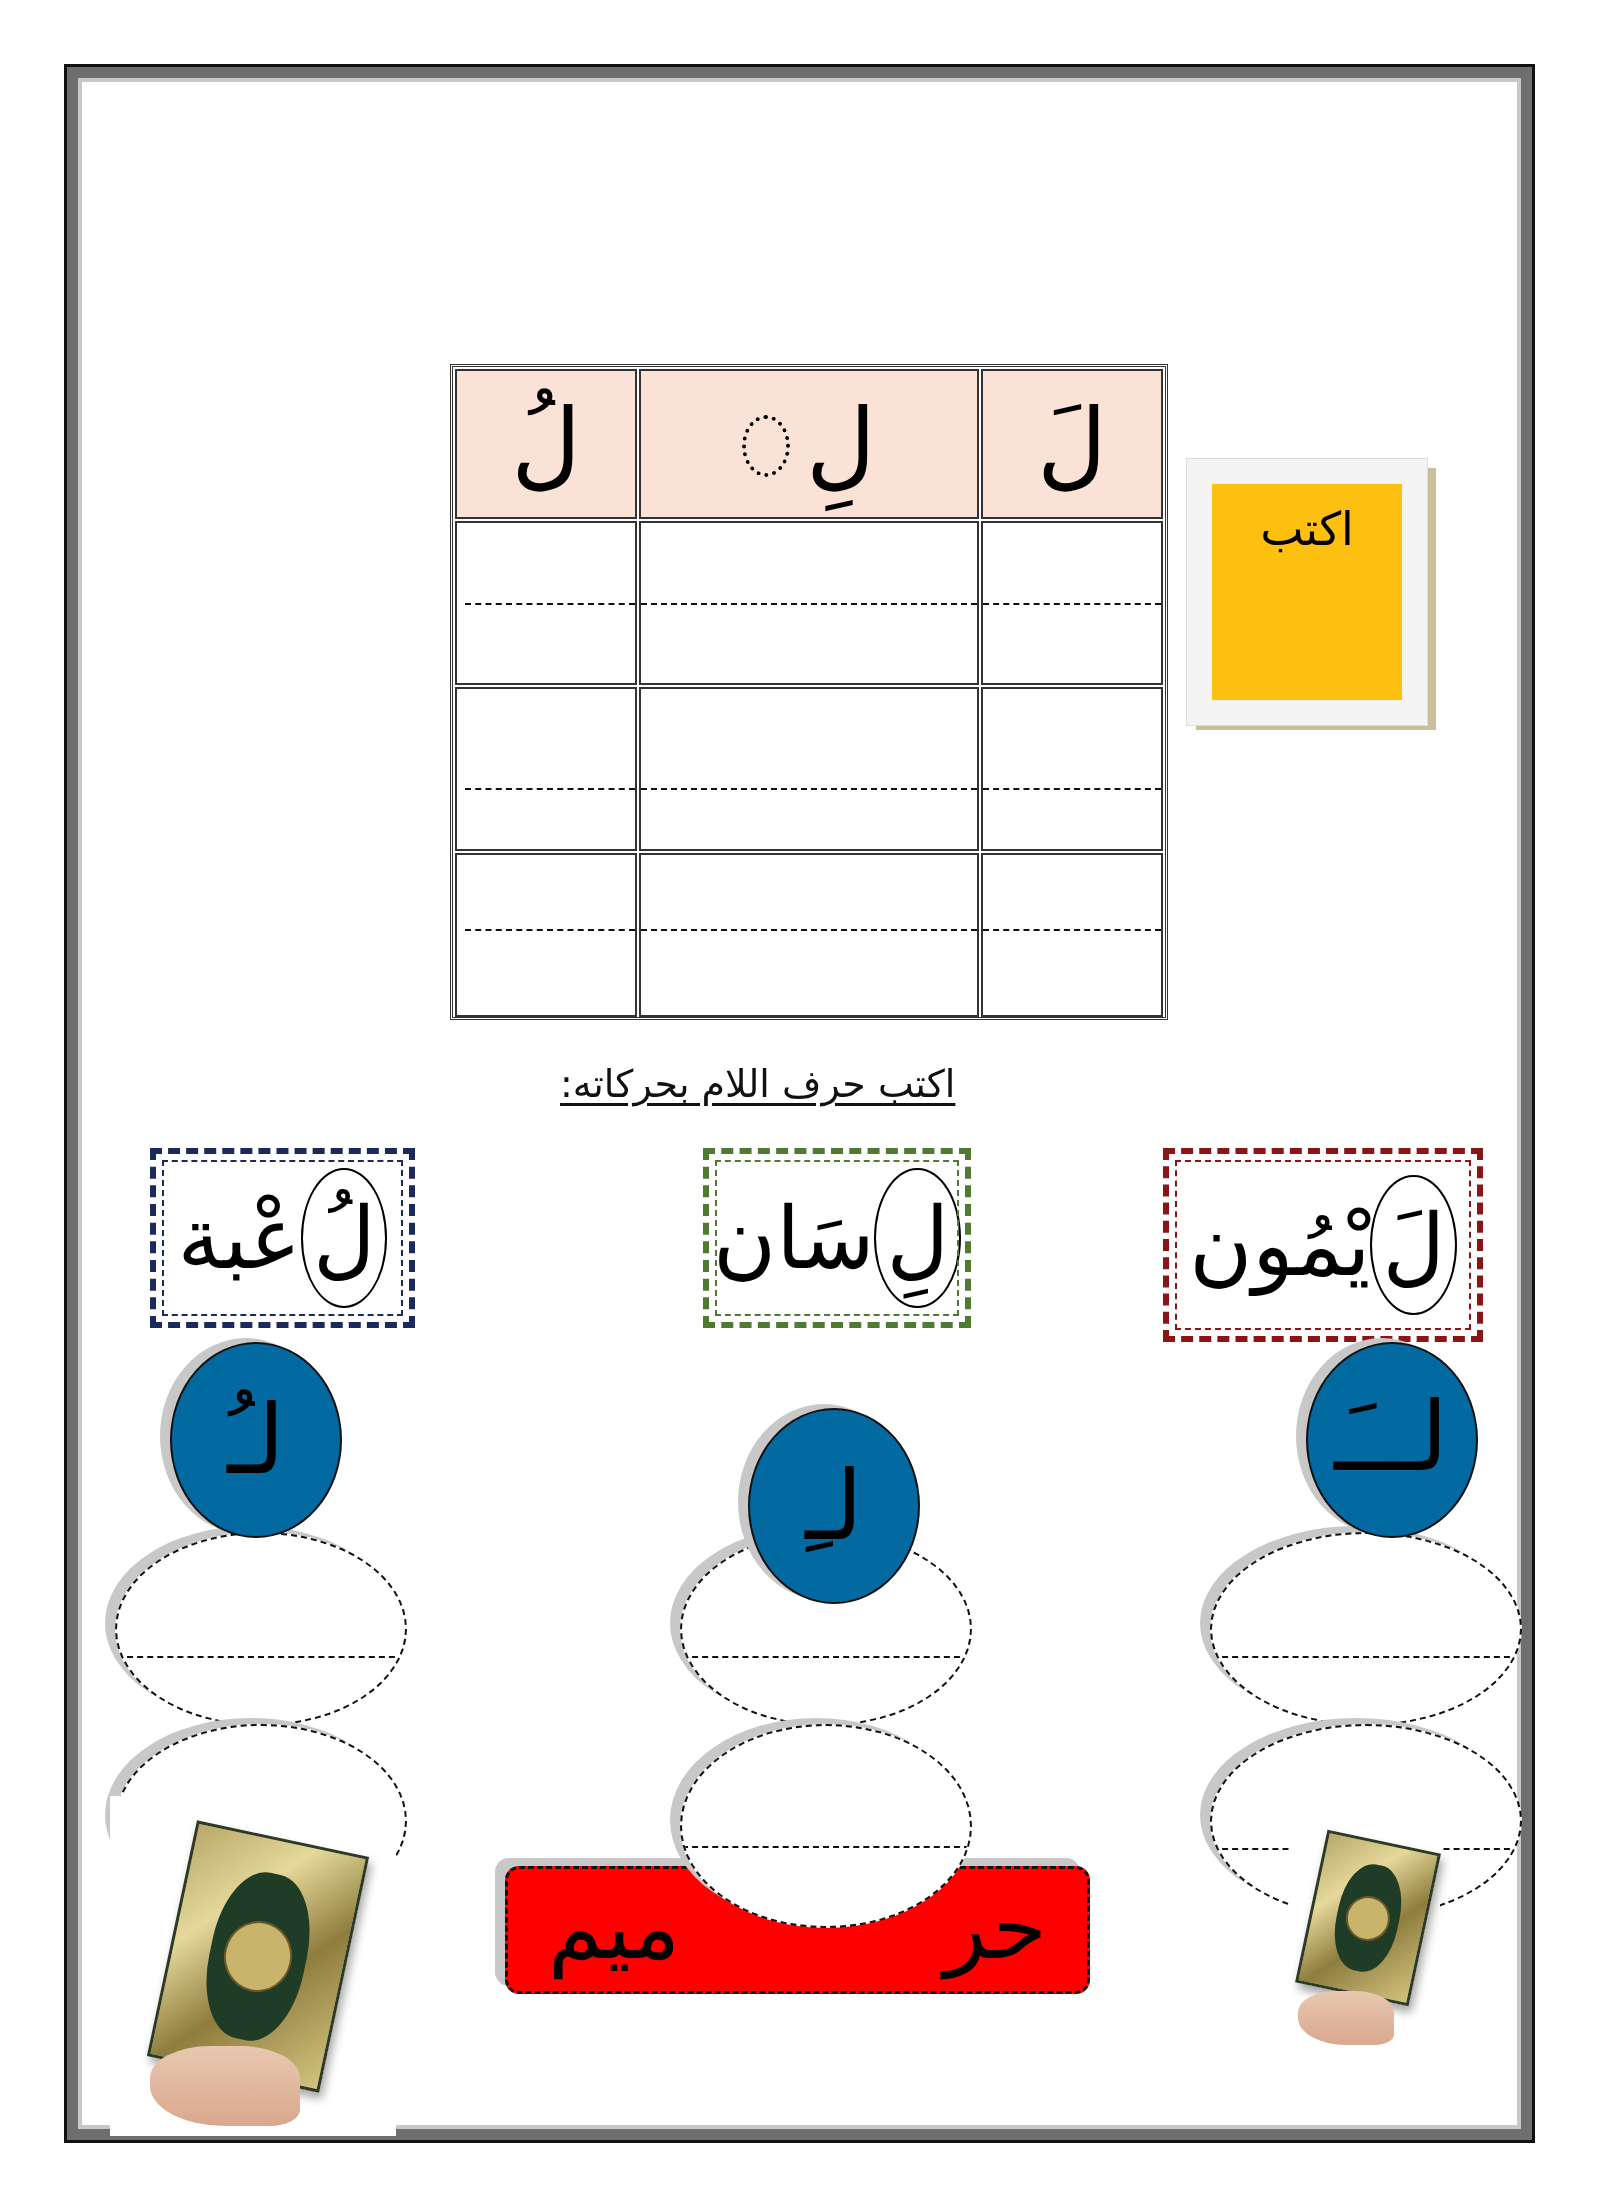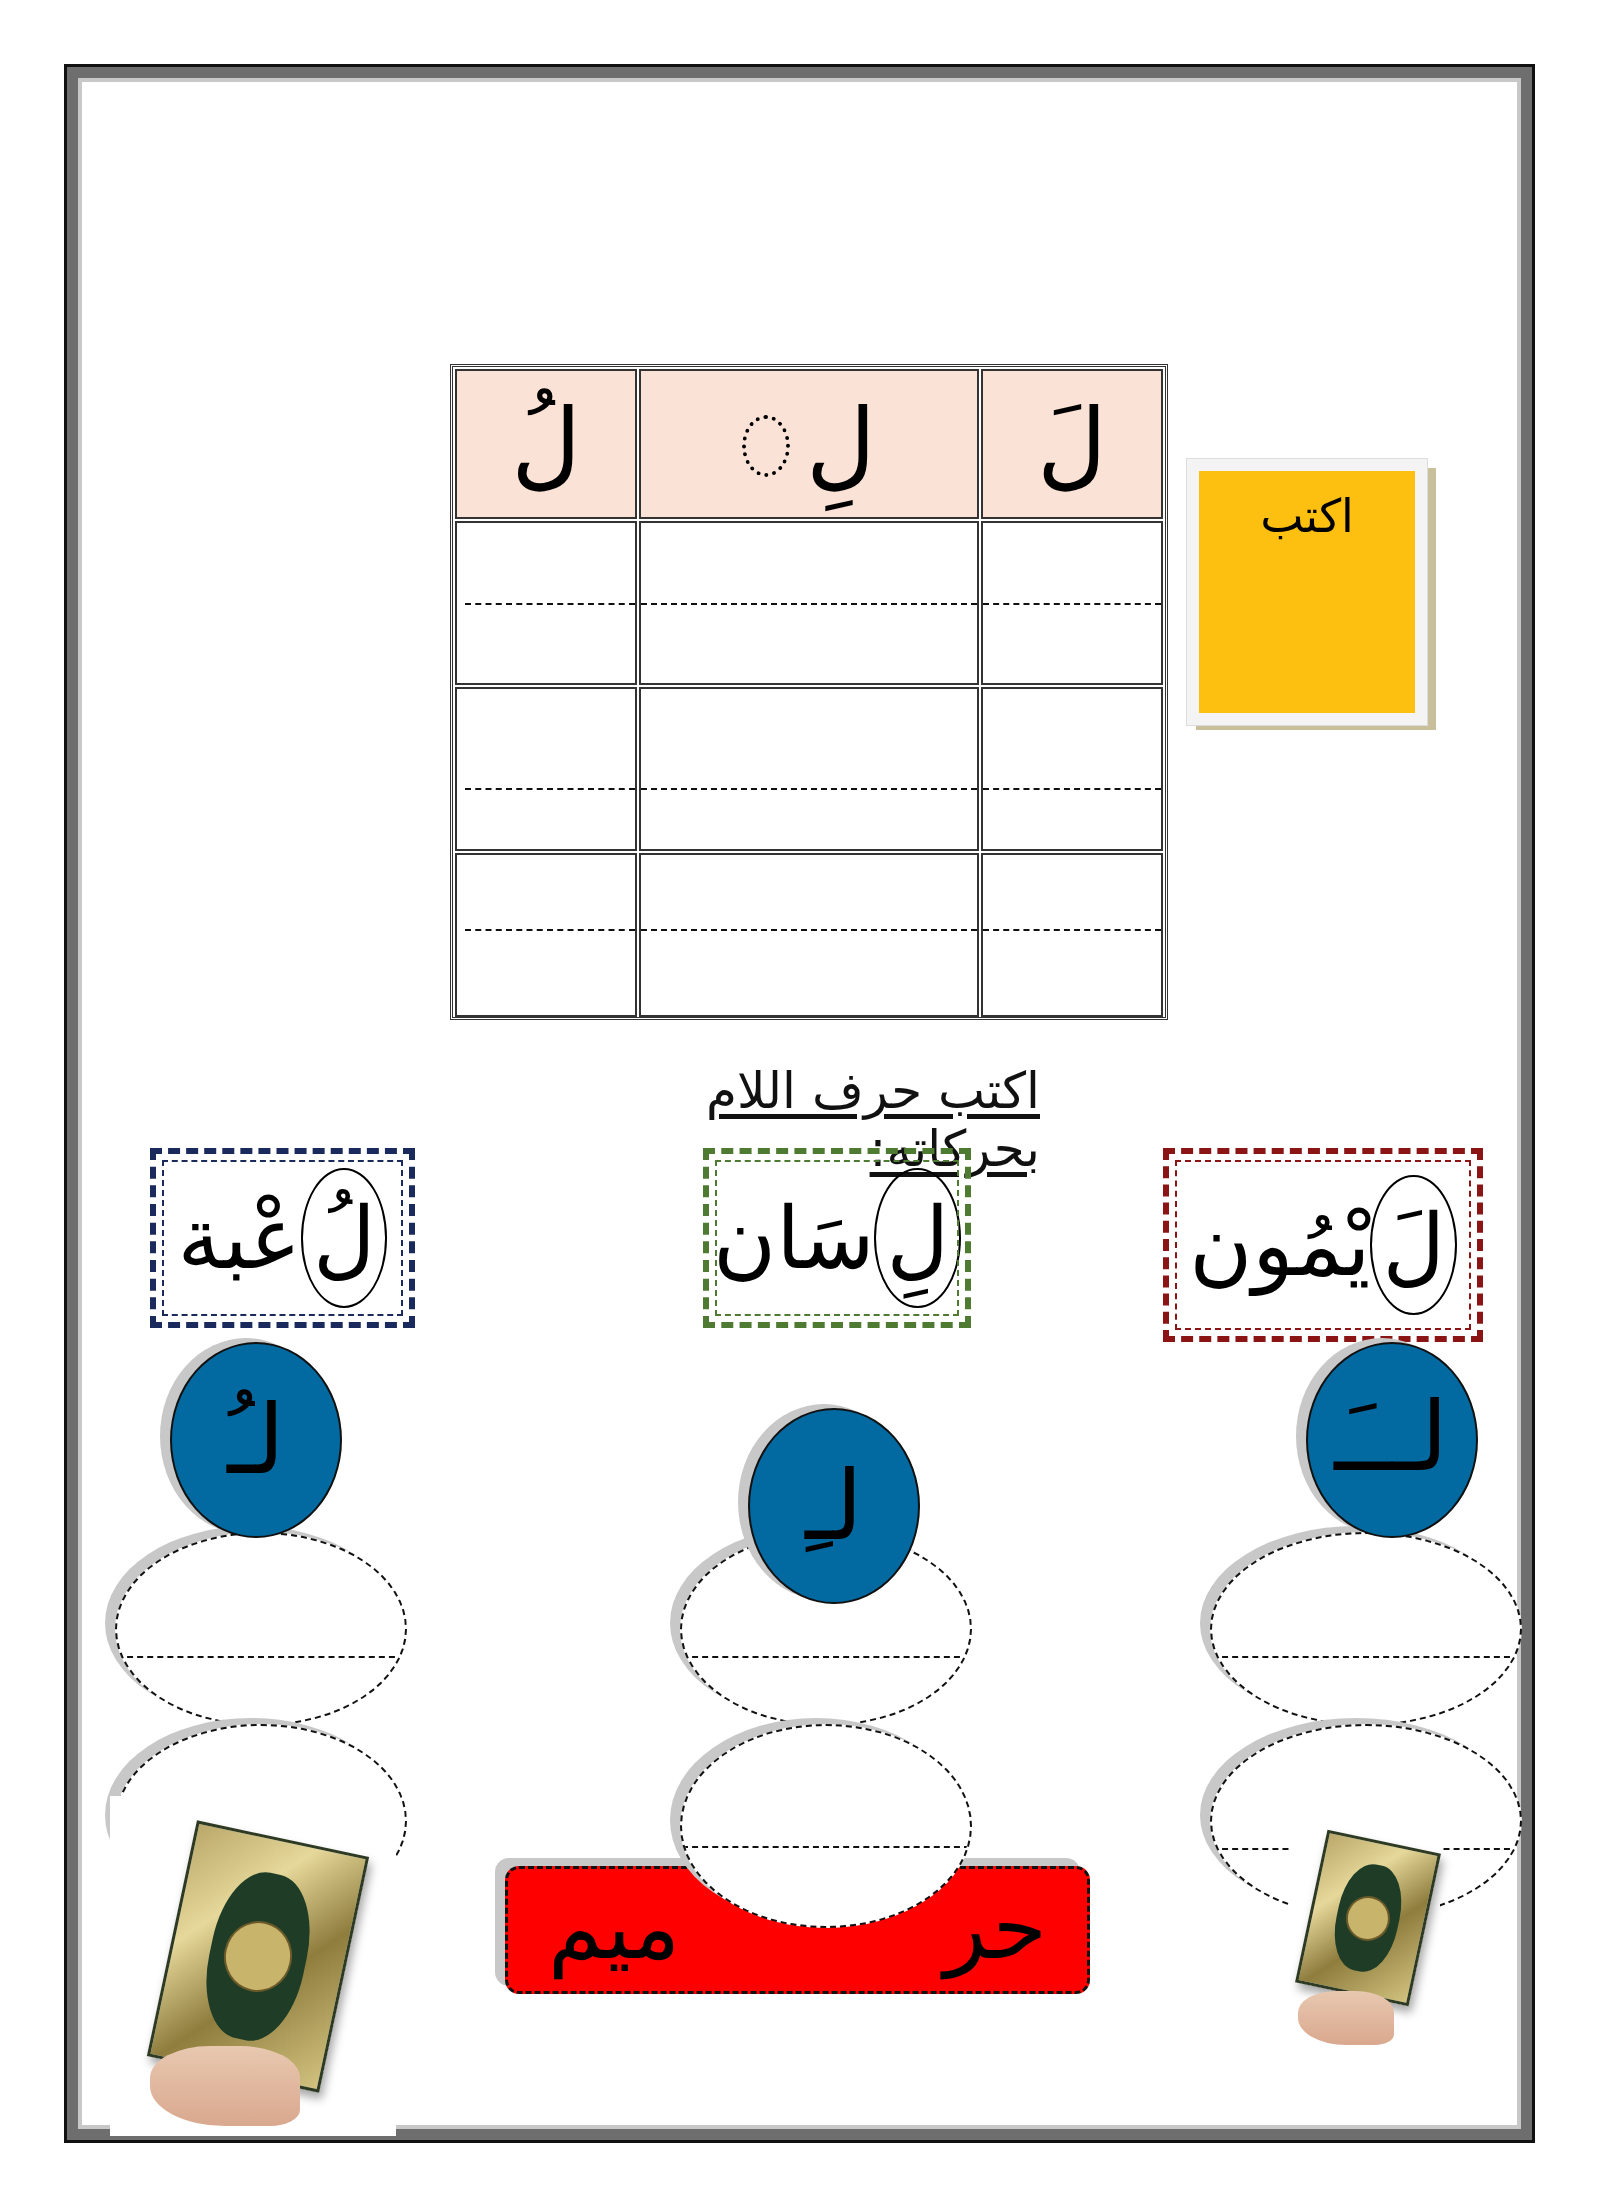--- a/index.html
+++ b/index.html
@@ -22,28 +22,28 @@
   .letter-table td.hdr { background:#fbe2d6; height:146px; text-align:center;
                          font-family:"DejaVu Serif", serif; font-size:96px; line-height:146px; color:#000; }
   .letter-table td.write { background:#fff; height:160px; }
   .guide { position:absolute; left:8px; right:0; top:50%; border-top:2px dashed #111; }
   .dotted-circle { display:inline-block; width:40px; height:54px; border:4px dotted #000;
                    border-radius:50%; vertical-align:middle; margin-right:16px; position:relative; top:-6px; }
 
   
   .card-shadow { left:1196px; top:468px; width:240px; height:262px; background:#c9bf9a; }
   .card { left:1186px; top:458px; width:242px; height:268px; background:#f4f4f4;
-          border:1px solid #ddd; box-sizing:border-box; padding:12px; }
+          border:1px solid #ddd; box-sizing:border-box; padding:25px; }
   .card-inner { width:100%; height:100%; background:#fdc010; direction:rtl; text-align:center;
                 font-family:"DejaVu Sans", sans-serif; font-size:46px; line-height:74px; color:#000;
                 padding-top:8px; box-sizing:border-box; }
 
   
-  .instruction { left:560px; top:1062px; width:480px; text-align:right; direction:rtl;
-                 font-family:"DejaVu Sans", sans-serif; font-size:50px; color:#111;
+  .instruction { left:560px; top:1062px; width:480px; text-align:left; direction:rtl;
+                 font-family:"DejaVu Sans", sans-serif; font-size:38px; color:#111;
                  text-decoration:underline; text-underline-offset:6px; }
 
   
   .word-box { height:180px; box-sizing:border-box; display:flex; align-items:center; justify-content:center;
               direction:rtl; font-family:"DejaVu Serif", serif; font-size:86px; color:#000; }
   .wb-blue  { left:150px; top:1148px; width:265px; border:6px dashed #1b2a5c; outline:2px dashed #1b2a5c; outline-offset:-14px; }
   .wb-green { left:703px; top:1148px; width:268px; border:6px dashed #4e7a32; outline:2px dashed #4e7a32; outline-offset:-14px; }
   .wb-red   { left:1163px; top:1148px; width:320px; height:194px; border:6px dashed #8b1515; outline:2px dashed #8b1515; outline-offset:-14px; }
   .first-letter-ring { display:inline-block; border:2px solid #000; border-radius:50%;
                        padding:18px 10px; line-height:100px; }

